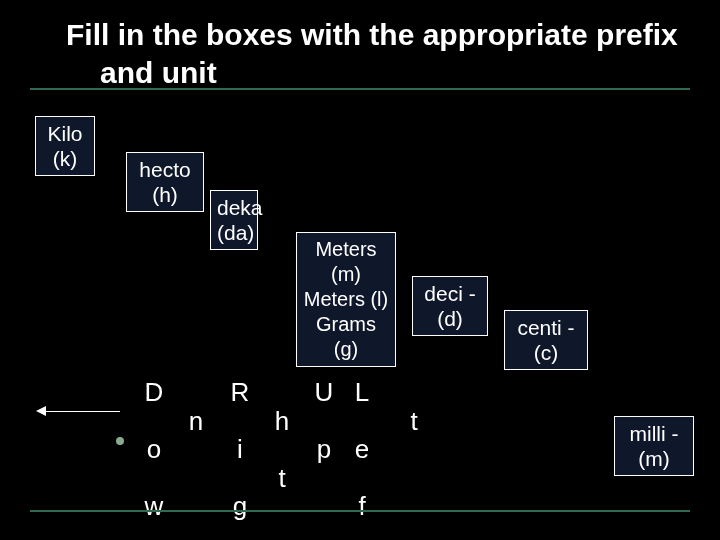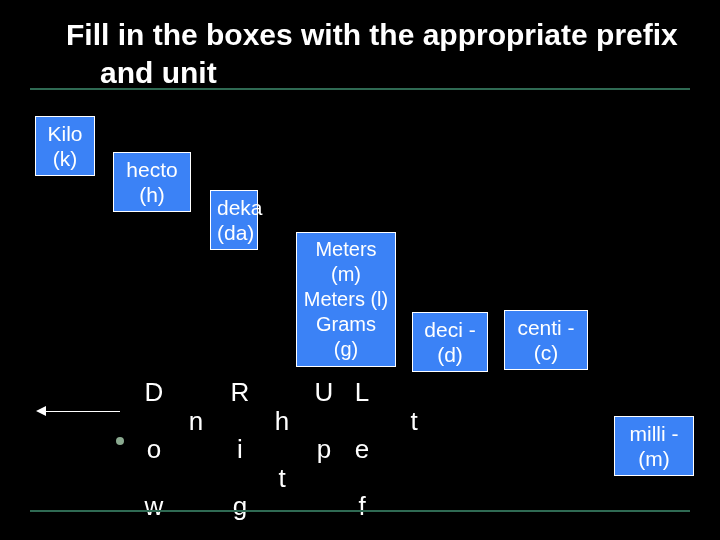--- a/index.html
+++ b/index.html
@@ -35,21 +35,21 @@
     left: 30px;
     top: 88px;
     width: 660px;
     height: 0;
     border-top: 2px solid #2f6a53;
   }
 
   .box {
     position: absolute;
     border: 1px solid #fff;
-    background: #3b82f6;
+    background: #0f172a;
     text-align: center;
     font-size: 21px;
     line-height: 1.2;
     padding: 4px 6px;
     box-sizing: border-box;
   }
   .base-box {
     font-size: 20px;
     line-height: 1.25;
   }
@@ -98,37 +98,37 @@
 <div class="stage">
 
   <div class="title">Fill in the boxes with the appropriate prefix and unit</div>
   <div class="title-underline"></div>
 
   <div class="box" style="left:35px;  top:116px; width:60px;">
     <div>Kilo</div>
     <div>(k)</div>
   </div>
 
-  <div class="box" style="left:113px; top:152px; width:78px;">
+  <div class="box" style="left:126px; top:152px; width:78px;">
     <div>hecto</div>
     <div>(h)</div>
   </div>
 
   <div class="box" style="left:210px; top:190px; width:48px;">
     <div>deka</div>
     <div>(da)</div>
   </div>
 
   <div class="box base-box" style="left:296px; top:232px; width:100px;">
     <div>Meters (m)</div>
     <div>Meters (l)</div>
     <div>Grams (g)</div>
   </div>
 
-  <div class="box" style="left:412px; top:276px; width:76px;margin-top:36px;">
+  <div class="box" style="left:412px; top:276px; width:76px;">
     <div>deci -</div>
     <div>(d)</div>
   </div>
 
   <div class="box" style="left:504px; top:310px; width:84px;">
     <div>centi -</div>
     <div>(c)</div>
   </div>
 
   <div class="box" style="left:614px; top:372px; width:80px;margin-top:44px;">

